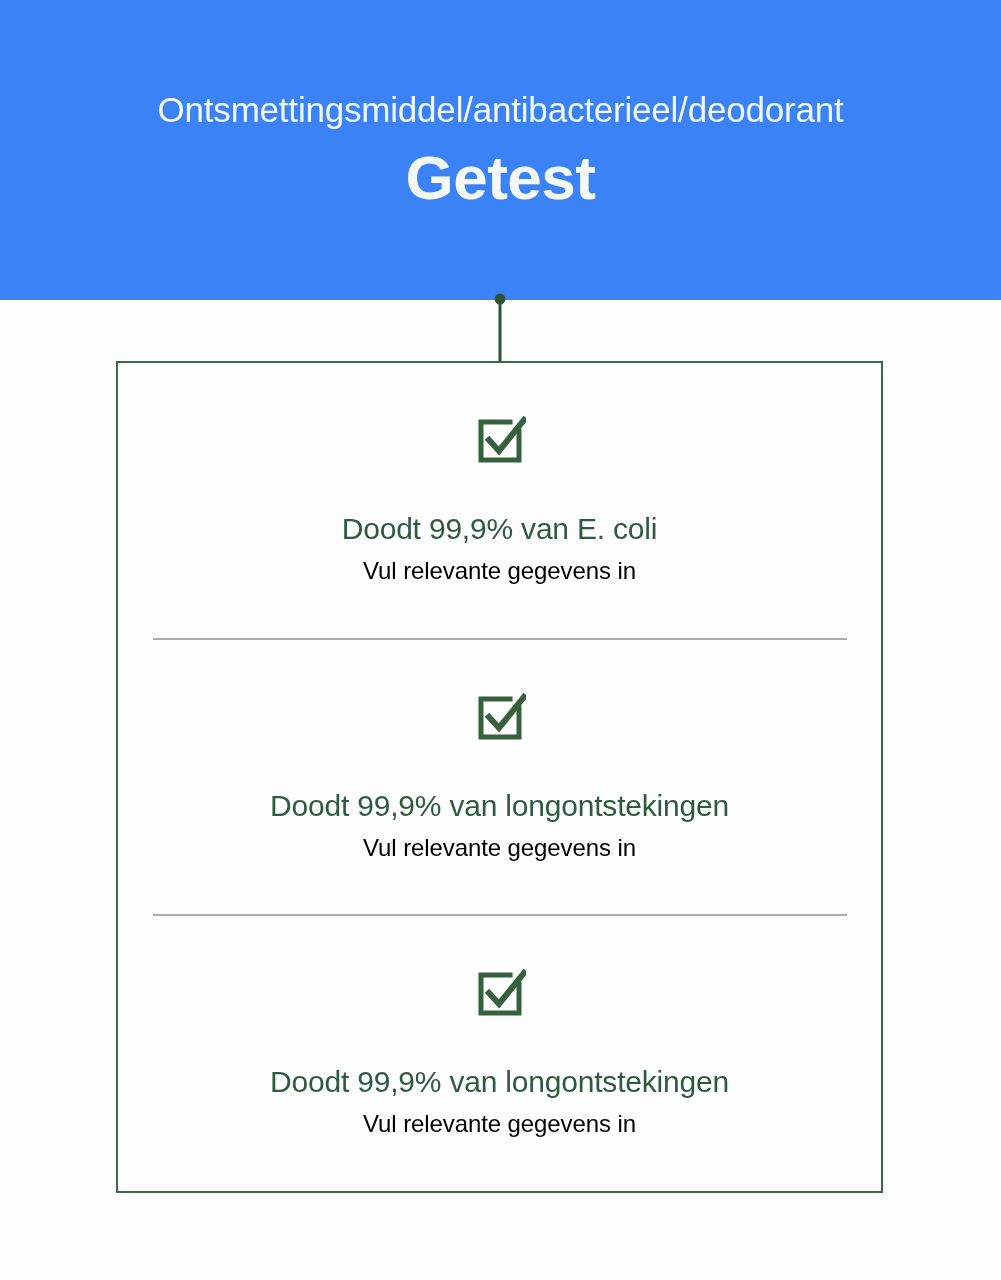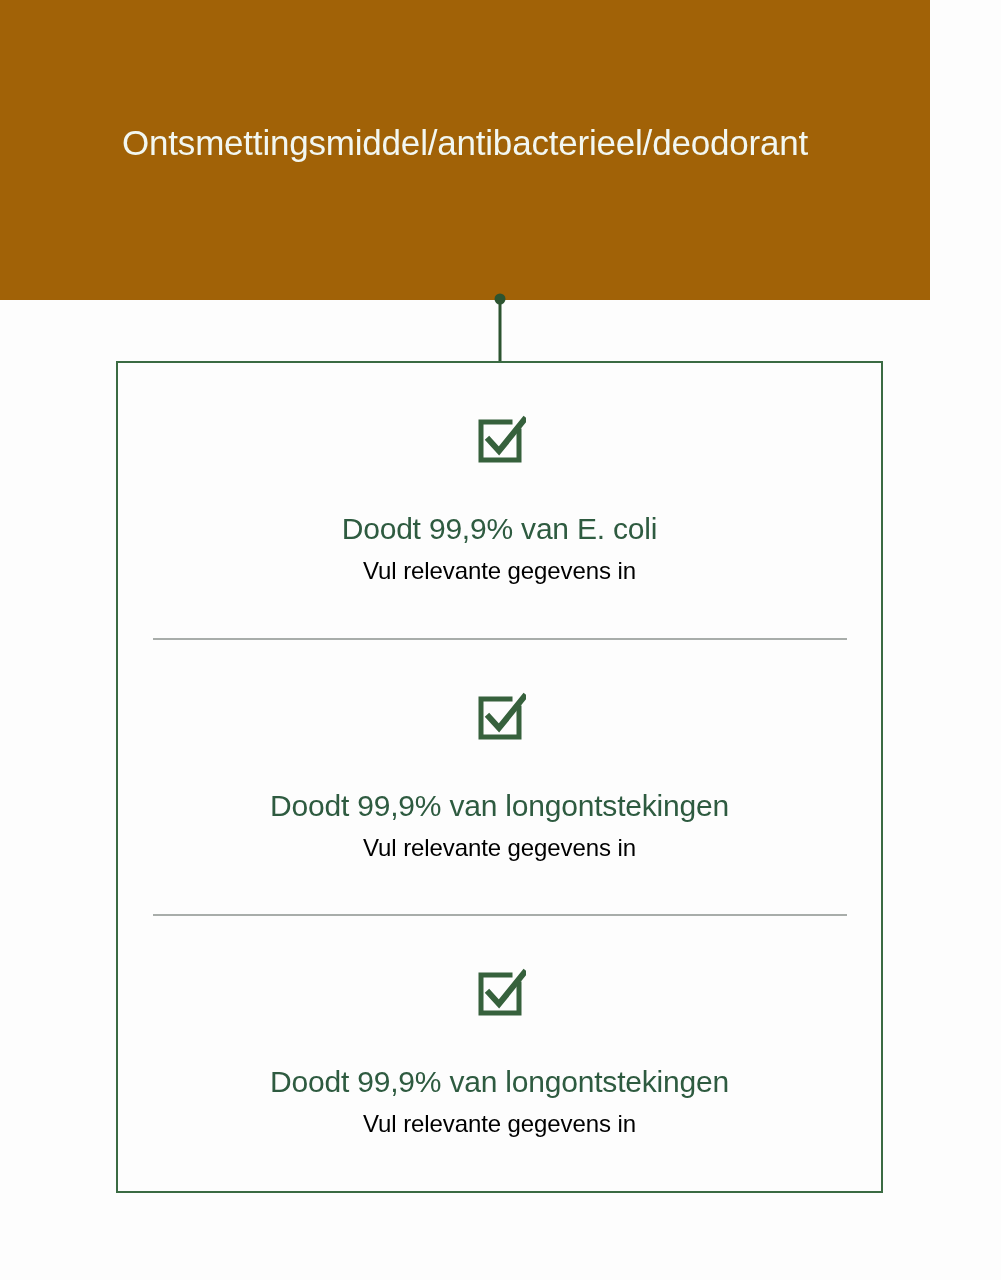--- a/index.html
+++ b/index.html
@@ -21,23 +21,23 @@
     width: 1001px;
     height: 1280px;
     background: #fdfdfd;
   }
 
   
   .header {
     position: absolute;
     left: 0;
     top: 0;
-    width: 930px;
+    width: 1001px;
     height: 300px;
-    background: #a16207;
+    background: #3b82f6;
     display: flex;
     flex-direction: column;
     align-items: center;
     justify-content: center;
   }
 
   .header-subtitle {
     color: #f2f7f1;
     font-size: 35px;
     font-weight: 400;
@@ -139,20 +139,21 @@
     flex: 0 0 auto;
   }
 </style>
 </head>
 <body>
 
 <div class="page">
 
   <div class="header">
     <div class="header-subtitle">Ontsmettingsmiddel/antibacterieel/deodorant</div>
+    <div class="header-title">Getest</div>
   </div>
 
   <div class="connector"></div>
   <div class="connector-dot"></div>
 
   <div class="card">
 
     <div class="feature">
       <svg class="feature-icon" viewBox="0 0 52 52">
         <path d="M45 16 V45 H7 V7 H36" fill="none" stroke="#36613c" stroke-width="5" stroke-linecap="square" stroke-linejoin="miter"></path>

